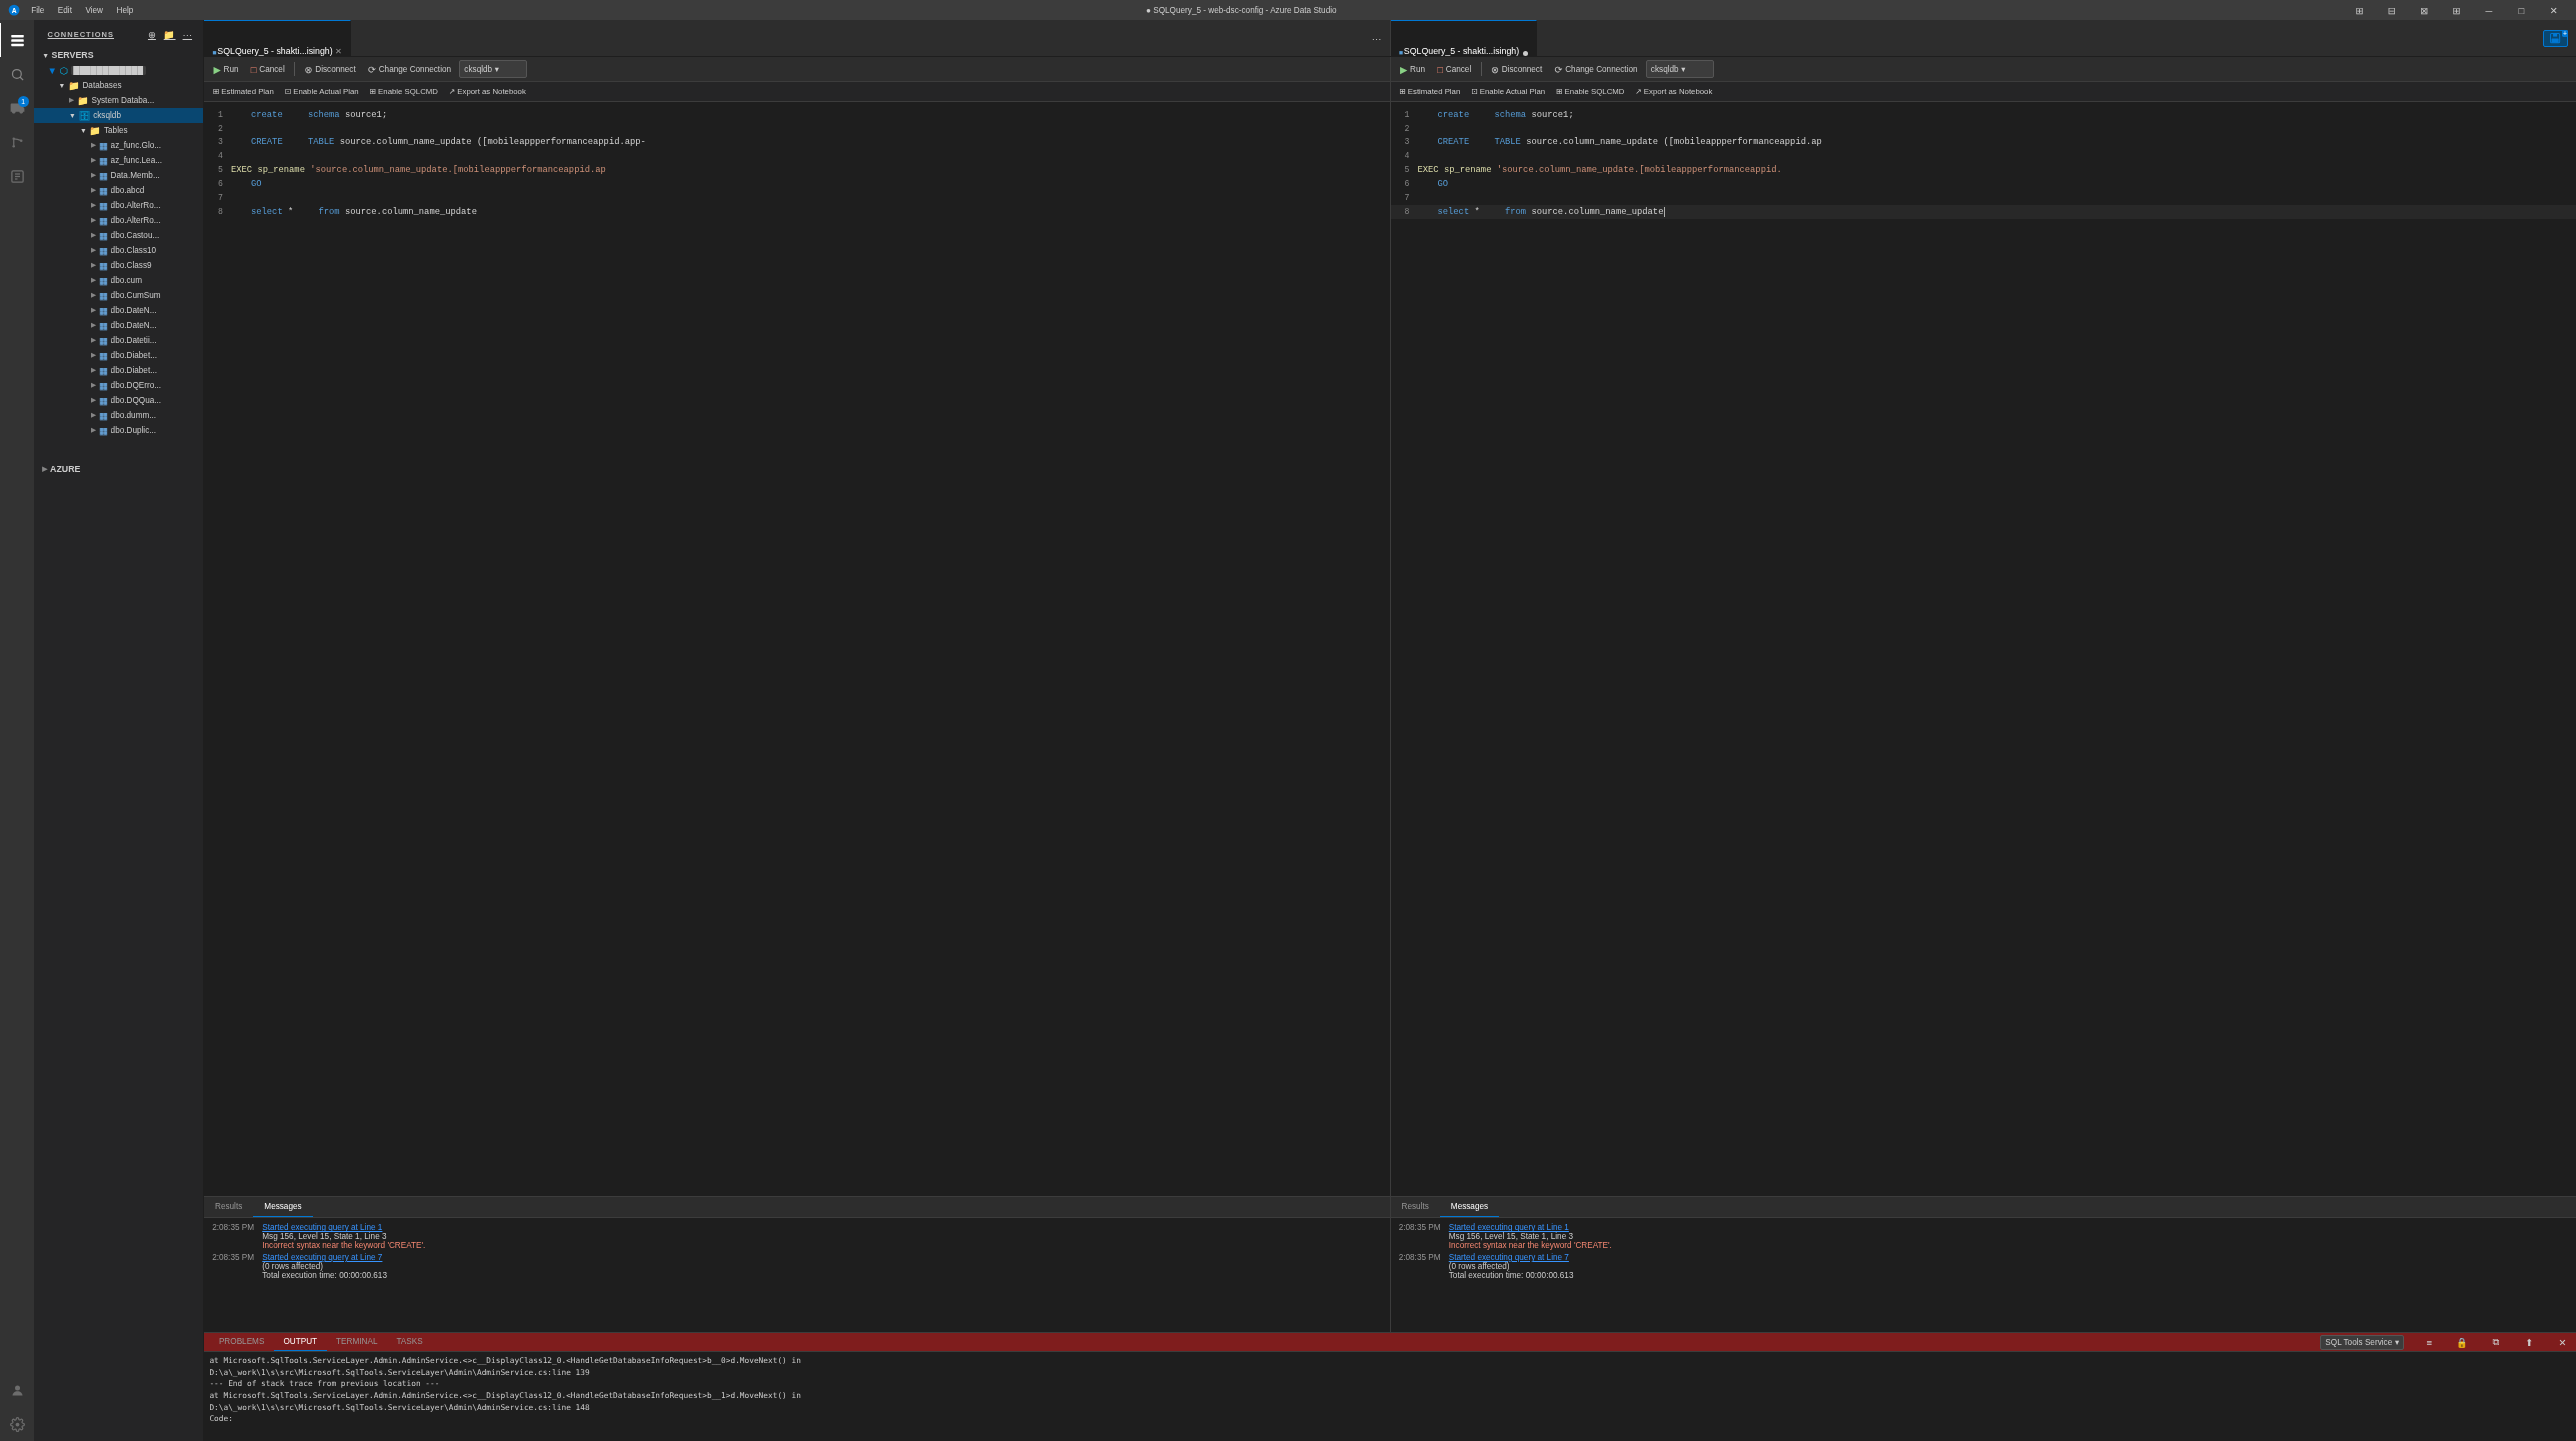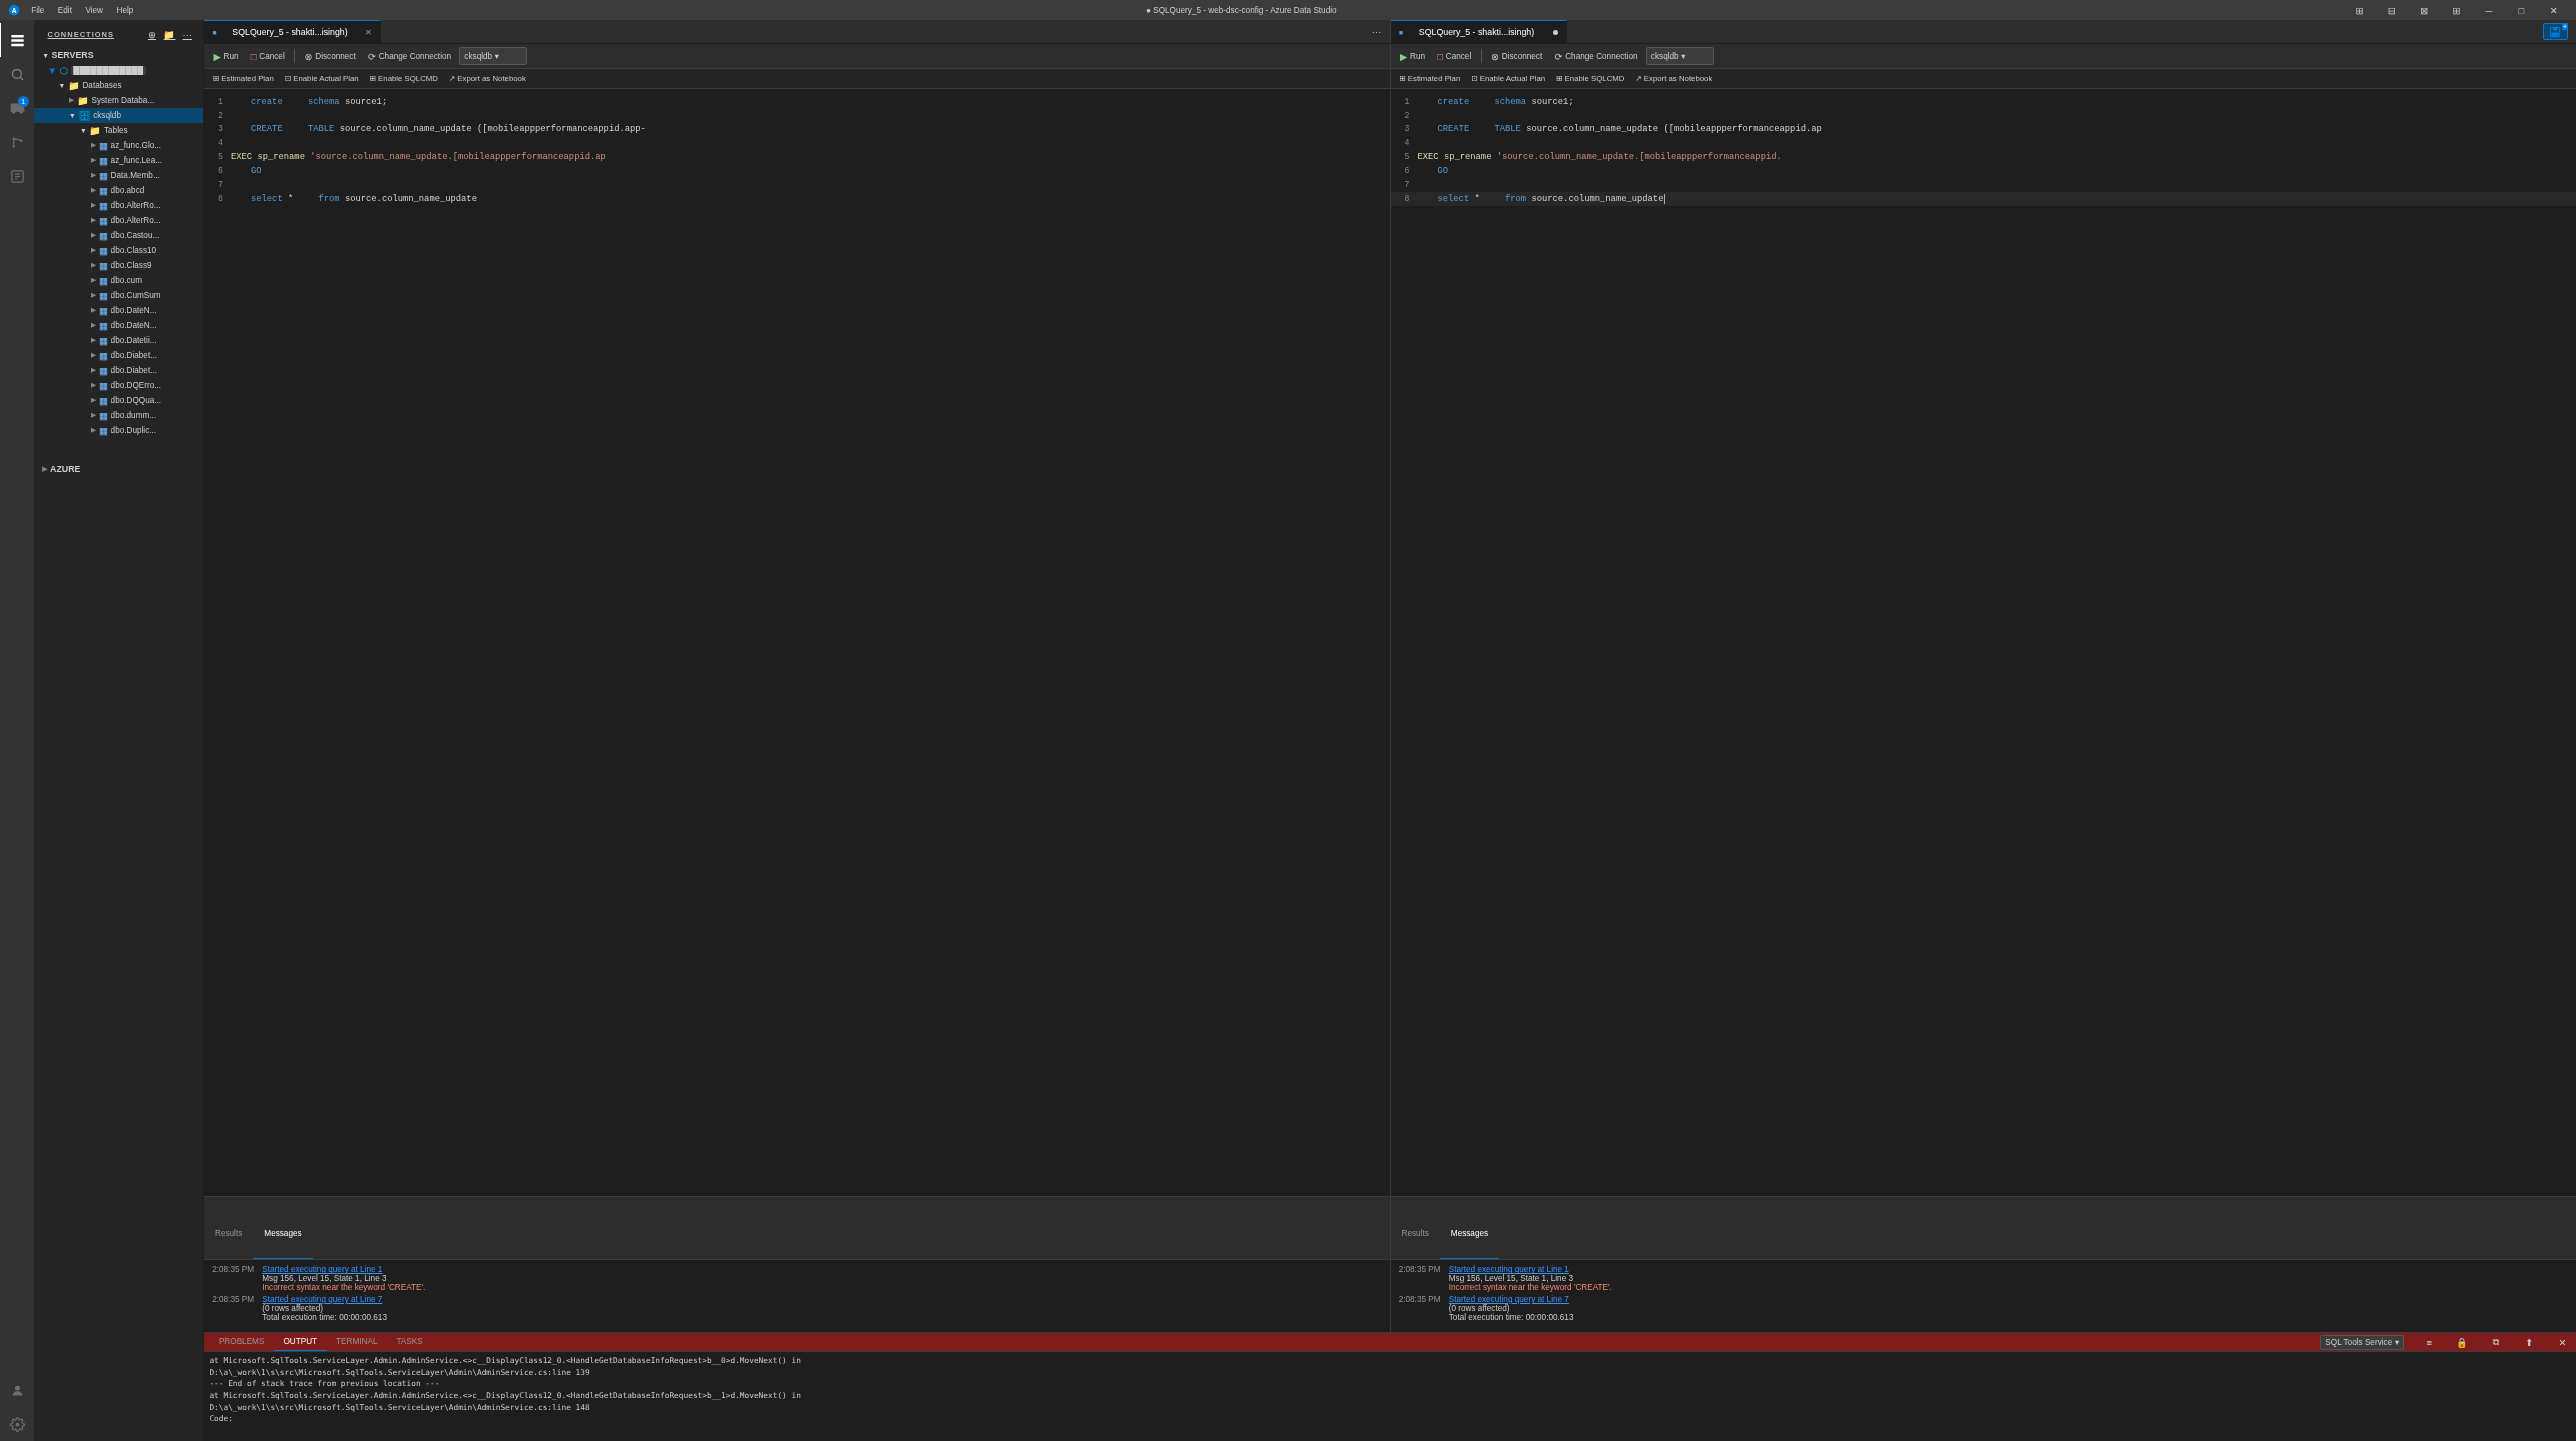--- a/index.html
+++ b/index.html
@@ -177,29 +177,29 @@
     
     .editor-area {
       flex: 1;
       display: flex;
       flex-direction: column;
       overflow: hidden;
       background: #1e1e1e;
     }
     .editor-tab {
       display: flex;
-      align-items: center;
+      align-items: flex-end;
       padding: 0 8.2px;
-      height: 23px;
+      height: 36px;
       cursor: pointer;
       color: #969696;
       font-size: 8.8px;
       background: #2d2d2d;
       border-right: 0.7px solid #1e1e1e;
-      gap: 16px;
+      gap: 1px;
       flex-shrink: 0;
     }
     .editor-tab.active {
       background: #1e1e1e;
       color: #ffffff;
       border-top: 0.7px solid #0078d4;
     }
     .editor-tab-icon { font-size: 6.8px; color: #569cd6; }
     .editor-tab-dot { width: 5.4px; height: 5.4px; border-radius: 50%; background: #cccccc; }
     .editor-tab-dot.modified { background: #cccccc; }
@@ -324,26 +324,25 @@
       border-top: 0.7px solid #3c3c3c;
       flex-shrink: 0;
     }
     .results-tabs {
       display: flex;
       background: #2d2d2d;
       border-bottom: 0.7px solid #3c3c3c;
       flex-shrink: 0;
     }
     .results-tab {
-      padding: 20px 11px;
+      padding: 5px 11px;
       cursor: pointer;
       color: #969696;
       font-size: 8.2px;
       border-bottom: 1.4px solid transparent;
-      margin-top: 12px;
     }
     .results-tab.active {
       color: #ffffff;
       border-bottom: 1.4px solid #0078d4;
     }
     .results-content {
       flex: 1;
       overflow-y: auto;
       padding: 5.4px 8.2px;
       font-size: 8.2px;

